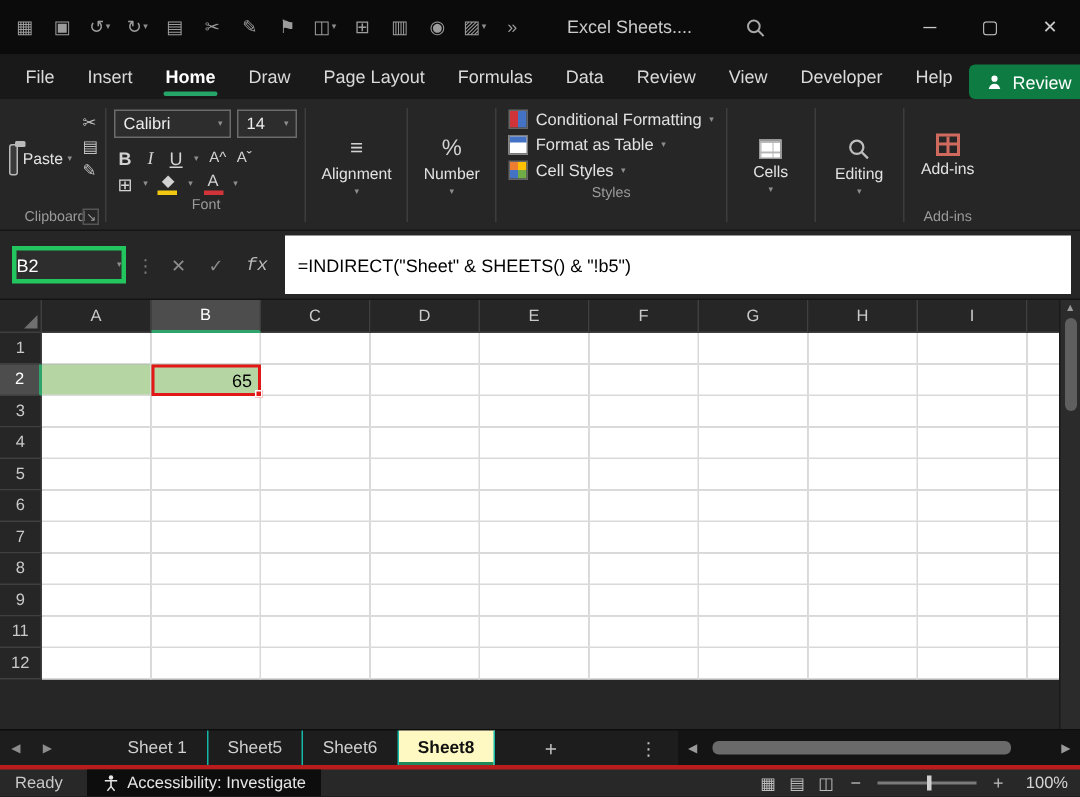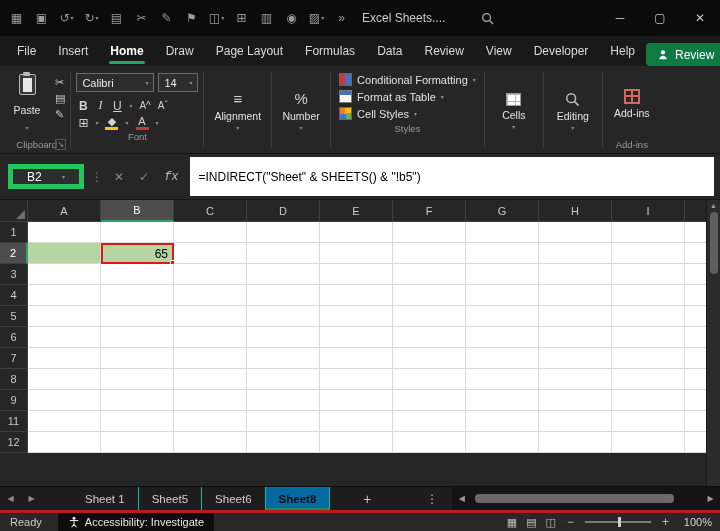--- a/index.html
+++ b/index.html
@@ -3,42 +3,42 @@
 <meta charset="utf-8">
 <style>
 *{margin:0;padding:0;box-sizing:border-box}
 html,body{width:720px;height:531px;overflow:hidden;background:#0b0b0b}
 .app{width:720px;height:531px;display:flex;flex-direction:column;font-family:"Liberation Sans","DejaVu Sans",sans-serif;background:#262626;color:#d6d6d6}
 
 
 .titlebar{height:36px;min-height:36px;background:#0b0b0b;display:flex;align-items:center;padding-left:4px}
 .tb-ic{height:36px;min-width:25px;padding:0 1px;display:flex;align-items:center;justify-content:center;font-size:12px;color:#9c9c9c;gap:1px}
 .cr{font-size:6px;color:#8e8e8e;line-height:6px}
-.tb-title{font-size:12px;color:#cbcbcb;margin-left:8px;white-space:nowrap}
+.tb-title{font-size:12px;color:#cbcbcb;margin-left:24px;white-space:nowrap}
 .tb-search{margin-left:36px;display:flex;align-items:center}
 .win-controls{margin-left:auto;display:flex;align-self:stretch}
 .win-btn{width:40px;display:flex;align-items:center;justify-content:center;font-size:12px;color:#c9c9c9}
 
 
 .menubar{height:30px;min-height:30px;background:#191919;display:flex;align-items:flex-end;padding:0 10px 0 6px}
 .menu-tabs{display:flex;height:100%}
 .mtab{padding:0 11px;display:flex;align-items:center;font-size:12px;color:#dadada;position:relative;white-space:nowrap;cursor:default}
 .mtab.active{color:#fff;font-weight:bold}
 .mtab.active::after{content:"";position:absolute;left:10px;right:10px;bottom:2px;height:3px;background:#26A568;border-radius:2px}
 .share-btn{margin-left:auto;background:#0E7C42;color:#fff;border:none;border-radius:4px;height:23px;padding:0 11px;font-size:12px;display:flex;align-items:center;gap:6px;font-family:inherit}
 
 
 .ribbon{height:88px;min-height:88px;background:#262626;display:flex;padding:3px 2px 0 6px;border-bottom:1px solid #141414}
 .vsep{width:1px;background:#3d3d3d;margin:3px 3px 5px}
 .grp{display:flex;flex-direction:column}
 .grp-body{display:flex;flex:1}
 .grp-label-row{display:flex;align-items:center;justify-content:center;padding:1px 2px 3px;position:relative}
 .grp-label{font-size:9.5px;color:#9b9b9b}
 .launcher{position:absolute;right:1px;bottom:3px;font-size:8px;color:#9b9b9b;border:1px solid #555;width:11px;height:11px;line-height:9px;text-align:center}
-.paste-btn{display:flex;flex-direction:column;align-items:center;justify-content:flex-start;width:42px;gap:9px;padding-top:5px}
+.paste-btn{display:flex;flex-direction:row;align-items:center;justify-content:center;width:42px;gap:3px;padding-top:5px}
 .pb-label{font-size:10.5px;color:#e2e2e2}
 .clipboard-icon{width:17px;height:21px;border:1.5px solid #b9b9b9;border-radius:2px;position:relative;background:#3a3a3a}
 .clipboard-icon::before{content:"";position:absolute;top:-3px;left:3px;width:7px;height:4px;background:#b9b9b9;border-radius:1px}
 .clipboard-icon::after{content:"";position:absolute;top:3px;left:3px;right:3px;bottom:2px;background:#e9e9e9}
 .mini-col{display:flex;flex-direction:column;gap:4px;padding:7px 2px 0 7px}
 .mini{font-size:11px;color:#c3c3c3;line-height:12px}
 .combo-row{display:flex;gap:4px;padding:4px 2px 3px}
 .combo{border:1px solid #6b6b6b;background:#2d2d2d;height:19px;display:flex;align-items:center;justify-content:space-between;padding:0 5px;font-size:11px;color:#ececec}
 .combo.w-name{width:78px}
 .combo.w-size{width:40px}
@@ -58,21 +58,21 @@
 .srow{display:flex;align-items:center;gap:5px;padding:2px 5px;font-size:11px;color:#e2e2e2;white-space:nowrap}
 .cf-icon{width:13px;height:13px;background:linear-gradient(90deg,#d13438 50%,#4472c4 50%);border:1px solid #666}
 .ft-icon{width:13px;height:13px;background:#fff;border:1px solid #7a7a7a;position:relative}
 .ft-icon::before{content:"";position:absolute;top:0;left:0;right:0;height:4px;background:#4472c4}
 .cs-icon{width:13px;height:13px;background:conic-gradient(#ffc000 0 25%,#70ad47 0 50%,#4472c4 0 75%,#ed7d31 0);border:1px solid #666}
 .cells-icon{width:15px;height:13px;background:#fff;border:1px solid #999;background-image:linear-gradient(#b5b5b5 1px,transparent 1px),linear-gradient(90deg,#b5b5b5 1px,transparent 1px);background-size:8px 7px}
 .addins-icon{width:16px;height:15px;border:2px solid #d06a5f;background:linear-gradient(#d06a5f,#d06a5f) center/100% 2px no-repeat,linear-gradient(#d06a5f,#d06a5f) center/2px 100% no-repeat}
 
 
 .formulabar{height:46px;min-height:46px;background:#262626;display:flex;align-items:center;padding:3px 6px 3px 8px;gap:7px;border-bottom:1px solid #141414}
-.namebox{width:76px;height:25px;border:5px solid #22c55e;background:#2d2d2d;display:flex;align-items:center;justify-content:space-between;padding:0 14px;font-size:12px;color:#fff;flex:none}
+.namebox{width:76px;height:25px;border:3px solid #22c55e;background:#2d2d2d;display:flex;align-items:center;justify-content:space-between;padding:0 0;font-size:12px;color:#fff;flex:none}
 .fb-sep{color:#7b7b7b;font-size:12px}
 .fb-ic{color:#8b8b8b;font-size:12px;padding:0 4px}
 .fb-fx{font-style:italic;font-family:Liberation Mono, monospace;color:#b9b9b9}
 .fb-input{flex:1;align-self:stretch;background:#fff;color:#000;font-size:12px;display:flex;align-items:center;padding:0 9px;white-space:nowrap;overflow:hidden}
 
 
 .grid-wrap{flex:1;background:#262626;display:flex;overflow:hidden}
 .grid-main{flex:1;display:flex;flex-direction:column;overflow:hidden}
 .col-headers{display:flex;height:22px;min-height:22px}
 .corner{width:28px;min-width:28px;background:#262626;border-right:1px solid #3f3f3f;border-bottom:1px solid #3f3f3f;position:relative}
@@ -90,21 +90,21 @@
 .fillhandle{position:absolute;right:-3px;bottom:-3px;width:5px;height:5px;border:1px solid #fff;z-index:3}
 .vscroll{width:14px;min-width:14px;background:#2b2b2b;border-left:1px solid #1b1b1b;display:flex;flex-direction:column;align-items:center;padding-top:2px;gap:3px}
 .scroll-arrow{font-size:7px;color:#9a9a9a}
 .vthumb{width:8px;height:62px;background:#5f5f5f;border-radius:4px}
 
 
 .sheetbar{height:24px;min-height:24px;background:#1d1d1d;display:flex;align-items:stretch;border-top:1px solid #0d0d0d}
 .snav{width:21px;display:flex;align-items:center;justify-content:center;font-size:8px;color:#8d8d8d}
 .sheet-tabs{display:flex;margin-left:30px}
 .stab{padding:0 13px;display:flex;align-items:center;font-size:11.5px;color:#d0d0d0;border-right:1px solid #14b8a6;white-space:nowrap}
-.stab.active{background:#0369a1;color:#111;font-weight:bold;box-shadow:inset 0 -2px 0 #1E8A5A}
+.stab.active{background:#fef9c3;color:#111;font-weight:bold;box-shadow:inset 0 -2px 0 #1E8A5A}
 .sadd{width:30px;display:flex;align-items:center;justify-content:center;color:#c0c0c0;font-size:14px;margin-left:22px}
 .smenu{width:24px;display:flex;align-items:center;justify-content:center;color:#c0c0c0;font-size:12px;margin-left:38px}
 .hscroll{flex:1;display:flex;align-items:center;background:#141414;margin-left:8px;padding:0 3px;gap:2px}
 .hs-arrow{font-size:8px;color:#9a9a9a;width:13px;text-align:center}
 .hs-track{flex:1;position:relative;height:9px}
 .hthumb{position:absolute;left:2%;width:86%;top:0;height:9px;background:#6a6a6a;border-radius:4px}
 
 
 .statusbar{height:21px;min-height:21px;background:#282828;display:flex;align-items:center;border-top:3px solid #b91c1c;font-size:11px;color:#c9c9c9;padding:0 8px 0 10px}
 .sb-ready{margin-right:16px}

